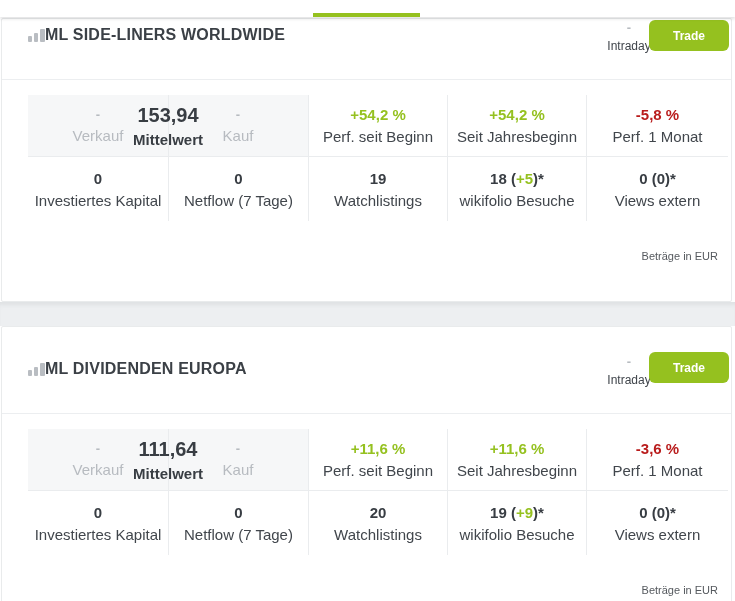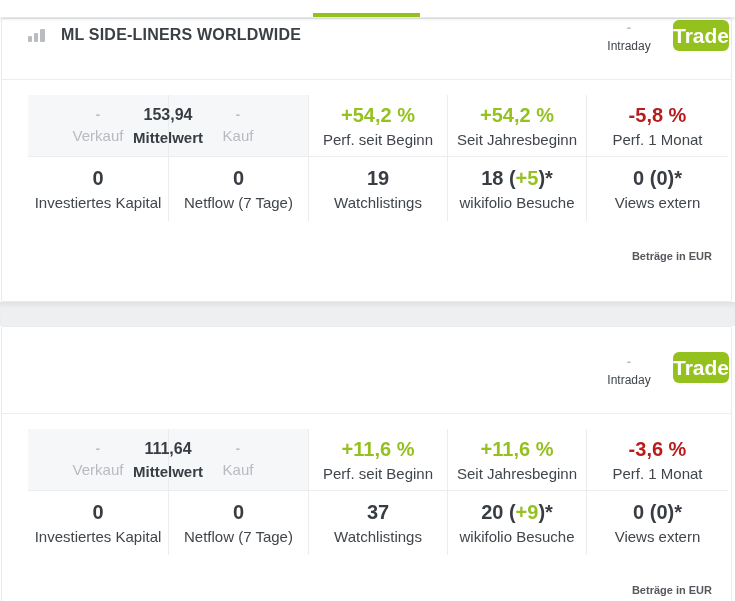--- a/index.html
+++ b/index.html
@@ -17,35 +17,35 @@
 
   .card { position:absolute; left:1px; width:731px; background:#ffffff;
     border:1px solid #e9ebec; border-radius:2px; z-index:2; }
   .card1 { top:18px; height:284px; }
   .card2 { top:326px; height:280px; }
 
   .card-header { position:relative; border-bottom:1px solid #eceef0; }
   .card1 .card-header { height:61px; }
   .card2 .card-header { height:87px; }
 
-  .title-row { position:absolute; left:26px; display:flex; align-items:center; gap:16px; }
+  .title-row { position:absolute; left:26px; display:flex; align-items:center; gap:0; }
   .card1 .title-row { top:7px; }
   .card2 .title-row { top:33px; }
   .wf-title { font-size:16px; font-weight:700; color:#3b4046; letter-spacing:.2px;
     white-space:nowrap; cursor:pointer; }
   .bar-icon { display:inline-flex; align-items:flex-end; }
 
   .quote { position:absolute; left:595px; width:64px; text-align:center; }
   .card1 .quote { top:0; }
   .card2 .quote { top:26px; }
   .quote-value { font-size:13px; font-weight:700; color:#b7bbc0; height:18px; line-height:18px; }
   .quote-label { font-size:12px; color:#3f444a; height:18px; line-height:18px; }
 
-  .trade-btn { position:absolute; right:2px; width:56px; height:31px;
-    background:#95c11f; color:#ffffff; font-size:21px; font-weight:700;
+  .trade-btn { position:absolute; right:2px; width:80px; height:31px;
+    background:#95c11f; color:#ffffff; font-size:12px; font-weight:700;
     border:none; border-radius:6px; cursor:pointer; font-family:inherit; }
   .card1 .trade-btn { top:1px; }
   .card2 .trade-btn { top:25px; }
 
   .stats-grid { margin:15px 0 0 26px; width:700px; display:grid;
     grid-template-columns:140px 140px 139px 139px 142px; }
   .cell { display:flex; flex-direction:column; align-items:center; justify-content:center;
     gap:7px; border-left:1px solid #eaecee; }
   .row1 { height:61px; }
   .row2 { height:65px; border-top:1px solid #eaecee; }
@@ -53,31 +53,31 @@
 
   .price-cell { grid-column:1 / 3; position:relative; background:#f6f7f8;
     height:61px; border-left:none; }
   .price-divider { position:absolute; left:50%; top:0; bottom:0; width:1px; background:#eaecee; }
   .price-stack { position:absolute; top:0; height:100%; display:flex; flex-direction:column;
     align-items:center; justify-content:center; gap:7px; }
   .ps-left { left:0; width:50%; }
   .ps-right { right:0; width:50%; }
   .ps-mid { left:50%; transform:translateX(-50%); z-index:1; }
 
-  .stat-value { font-size:20px; font-weight:700; color:#383d43; line-height:1; white-space:nowrap; }
-  .stat-value.big { font-size:16px; }
+  .stat-value { font-size:15px; font-weight:700; color:#383d43; line-height:1; white-space:nowrap; }
+  .stat-value.big { font-size:20px; }
   .stat-value.muted-val { color:#b7bbc0; font-size:13px; }
   .stat-value[data-color="green"] { color:#95c120; }
   .stat-value[data-color="red"] { color:#b91c1c; }
   .delta { color:#95c120; }
   .stat-label { font-size:15px; color:#41464c; line-height:1; white-space:nowrap; }
   .stat-label.muted { color:#b7bbc0; }
 
-  .footnotes { position:absolute; right:19px; text-align:left; font-size:11px;
-    color:#55595e; line-height:15px;font-weight:bold; }
+  .footnotes { position:absolute; right:13px; text-align:left; font-size:11px;
+    color:#55595e; line-height:15px; }
   .card1 .footnotes { top:230px; }
   .card2 .footnotes { top:256px; }
 </style>
 </head>
 <body>
 
 <div class="topbar">
   <div class="tab-indicator"></div>
 </div>
 
@@ -156,20 +156,32 @@
     </div>
   </div>
 
   <div class="footnotes">
     <div>Beträge in EUR</div>
   </div>
 </section>
 
 <section class="card card2">
   <div class="card-header">
+    <div class="title-row">
+      <span class="bar-icon">
+        <svg width="17" height="13" viewBox="0 0 17 13">
+            <g fill="#b9bdc2">
+          <rect x="0" y="7" width="4" height="6" rx="1"></rect>
+          <rect x="6" y="4" width="4" height="9" rx="1"></rect>
+          <rect x="12" y="0" width="5" height="13" rx="1"></rect>
+        </g>
+          </svg>
+      </span>
+      <span class="wf-title">ML DIVIDENDEN EUROPA</span>
+    </div>
     <div class="quote">
       <div class="quote-value">-</div>
       <div class="quote-label">Intraday</div>
     </div>
     <button class="trade-btn">Trade</button>
   </div>
 
   <div class="stats-grid">
 
     <div class="cell price-cell row1">
@@ -202,25 +214,25 @@
 
     <div class="cell row2 first">
       <span class="stat-value"><span>0</span><span class="delta"></span><span></span></span>
       <span class="stat-label">Investiertes Kapital</span>
     </div>
     <div class="cell row2">
       <span class="stat-value"><span>0</span><span class="delta"></span><span></span></span>
       <span class="stat-label">Netflow (7 Tage)</span>
     </div>
     <div class="cell row2">
-      <span class="stat-value"><span>37</span><span class="delta"></span><span></span></span>
+      <span class="stat-value"><span>20</span><span class="delta"></span><span></span></span>
       <span class="stat-label">Watchlistings</span>
     </div>
     <div class="cell row2">
-      <span class="stat-value"><span>20 (</span><span class="delta">+9</span><span>)*</span></span>
+      <span class="stat-value"><span>19 (</span><span class="delta">+9</span><span>)*</span></span>
       <span class="stat-label">wikifolio Besuche</span>
     </div>
     <div class="cell row2">
       <span class="stat-value"><span>0 (0)*</span><span class="delta"></span><span></span></span>
       <span class="stat-label">Views extern</span>
     </div>
   </div>
 
   <div class="footnotes">
     <div>Beträge in EUR</div>

